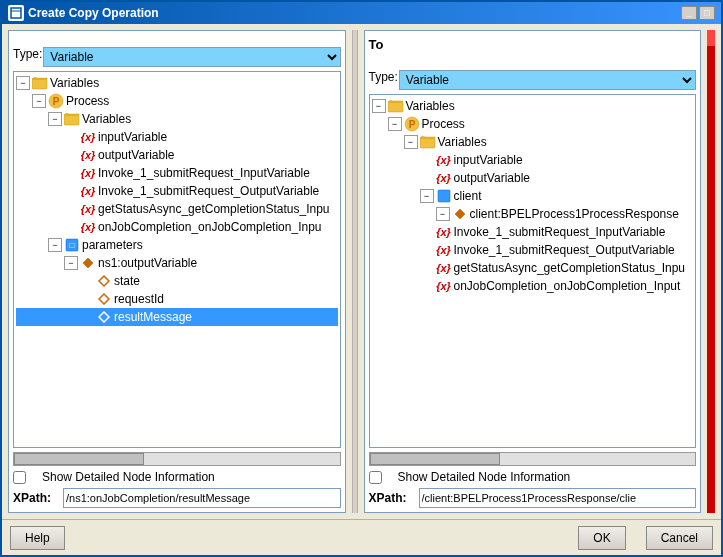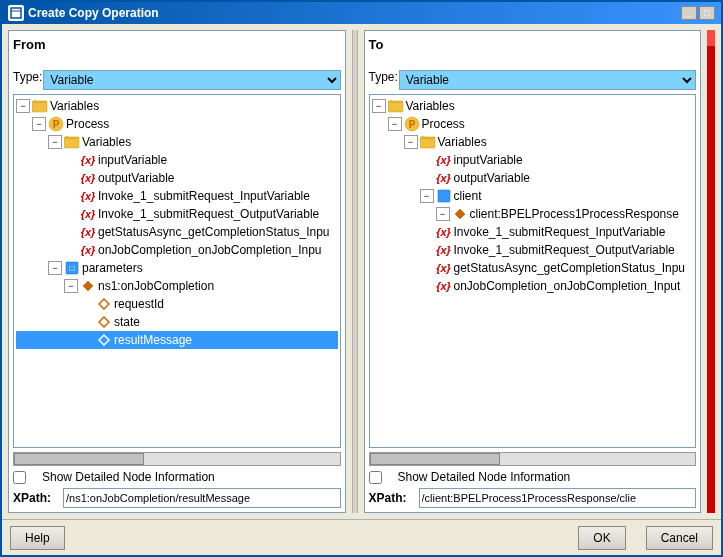--- a/index.html
+++ b/index.html
@@ -301,21 +301,20 @@
     <span>Create Copy Operation</span>
     <div class="title-bar-controls">
       <div class="title-btn">_</div>
       <div class="title-btn">□</div>
     </div>
   </div>
 
   <div class="main-content">
 
     <div class="panel">
-      <div class="panel-title">From</div>
 
       <div class="type-row">
         <span class="type-label">Type:</span>
         <div class="select-wrapper">
           <select>
             <option>Variable</option>
             <option>Expression</option>
             <option>Literal</option>
           </select>
         </div>
@@ -446,48 +445,48 @@
                       <div class="tree-row">
                         <span class="tree-indent"></span>
                           <span class="tree-indent"></span>
                           <span class="tree-indent"></span>
                         <span class="tree-toggle">−</span>
                         <span class="tree-icon">
                           <svg width="12" height="12" viewBox="0 0 12 12">
                               <polygon points="6,1 11,6 6,11 1,6" fill="#cc6600" stroke="#996600" stroke-width="0.5"></polygon>
                             </svg>
                         </span>
-                        <span>ns1:onJobCompletion</span>
+                        <span>ns1:outputVariable</span>
                       </div>
                       <div class="tree-children">
+                        <div class="tree-row">
+                          <span class="tree-indent"></span>
+                            <span class="tree-indent"></span>
+                            <span class="tree-indent"></span>
+                            <span class="tree-indent"></span>
+                          <span class="tree-toggle-placeholder"></span>
+                          <span class="tree-icon">
+                            <svg width="12" height="12" viewBox="0 0 12 12">
+                                <polygon points="6,1 11,6 6,11 1,6" fill="none" stroke="#cc6600" stroke-width="1.5"></polygon>
+                              </svg>
+                          </span>
+                          <span>state</span>
+                        </div>
                         <div class="tree-row">
                           <span class="tree-indent"></span>
                             <span class="tree-indent"></span>
                             <span class="tree-indent"></span>
                             <span class="tree-indent"></span>
                           <span class="tree-toggle-placeholder"></span>
                           <span class="tree-icon">
                             <svg width="12" height="12" viewBox="0 0 12 12">
                                 <polygon points="6,1 11,6 6,11 1,6" fill="none" stroke="#cc6600" stroke-width="1.5"></polygon>
                               </svg>
                           </span>
                           <span>requestId</span>
-                        </div>
-                        <div class="tree-row">
-                          <span class="tree-indent"></span>
-                            <span class="tree-indent"></span>
-                            <span class="tree-indent"></span>
-                            <span class="tree-indent"></span>
-                          <span class="tree-toggle-placeholder"></span>
-                          <span class="tree-icon">
-                            <svg width="12" height="12" viewBox="0 0 12 12">
-                                <polygon points="6,1 11,6 6,11 1,6" fill="none" stroke="#cc6600" stroke-width="1.5"></polygon>
-                              </svg>
-                          </span>
-                          <span>state</span>
                         </div>
                         <div class="tree-row selected">
                           <span class="tree-indent"></span>
                             <span class="tree-indent"></span>
                             <span class="tree-indent"></span>
                             <span class="tree-indent"></span>
                           <span class="tree-toggle-placeholder"></span>
                           <span class="tree-icon">
                             <svg width="12" height="12" viewBox="0 0 12 12">
                                 <polygon points="6,1 11,6 6,11 1,6" fill="none" stroke="white" stroke-width="1.5"></polygon>

